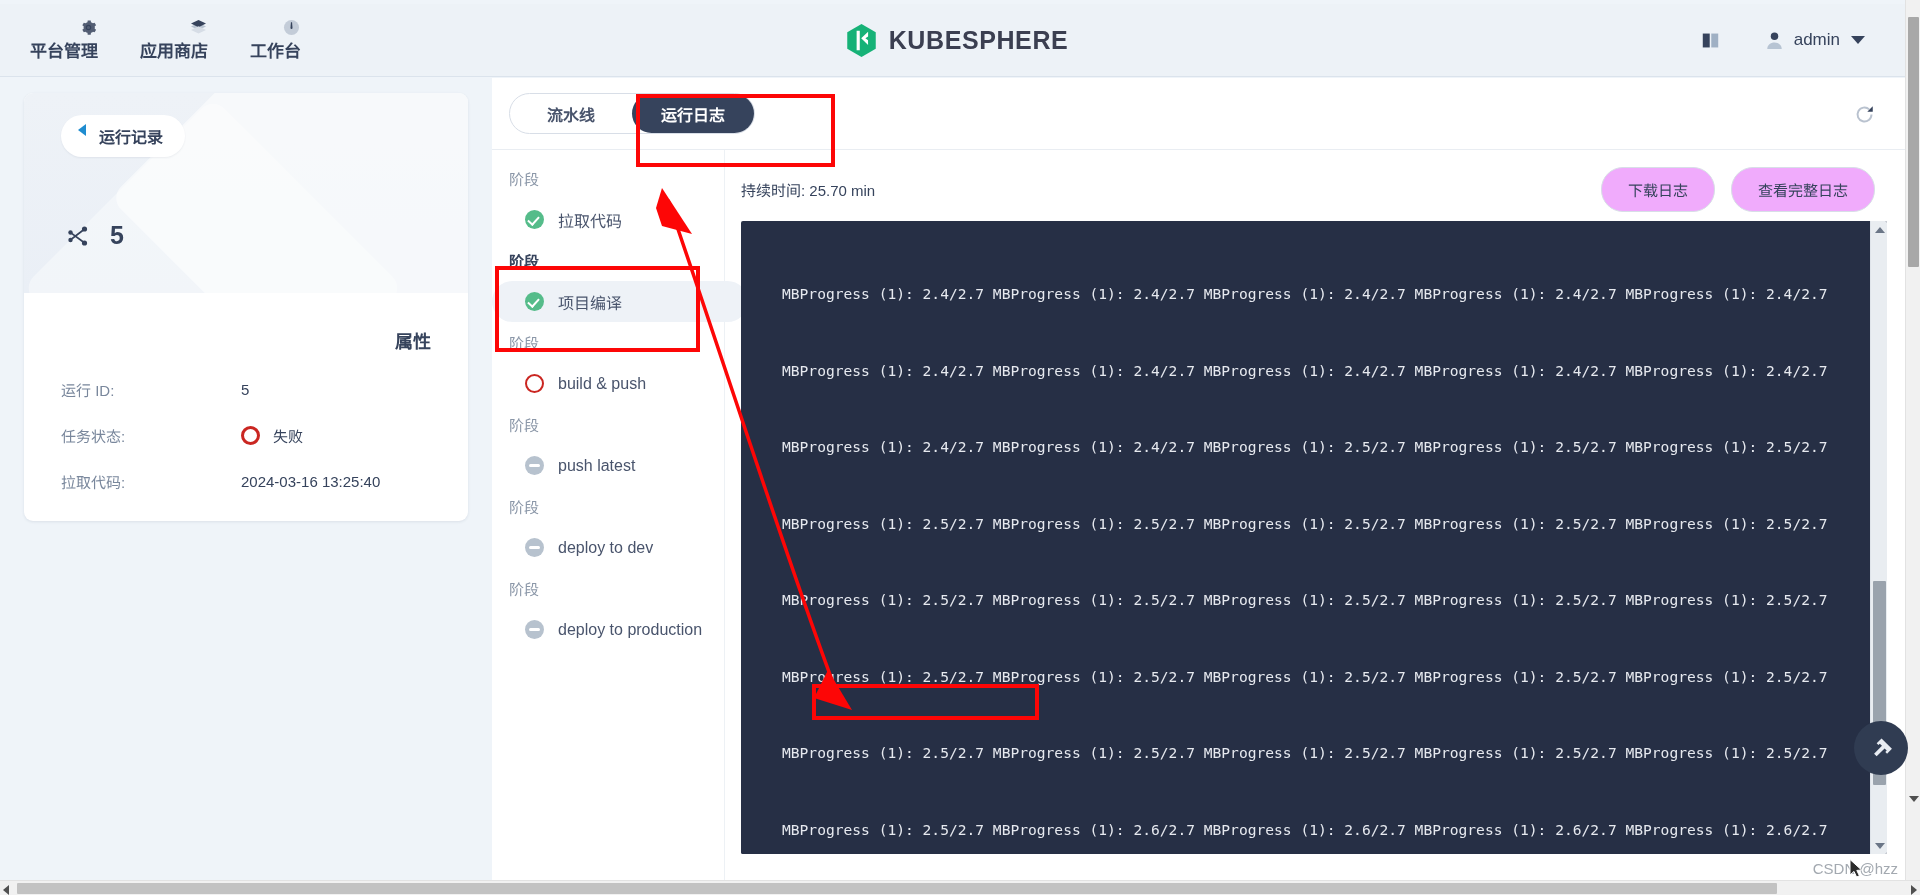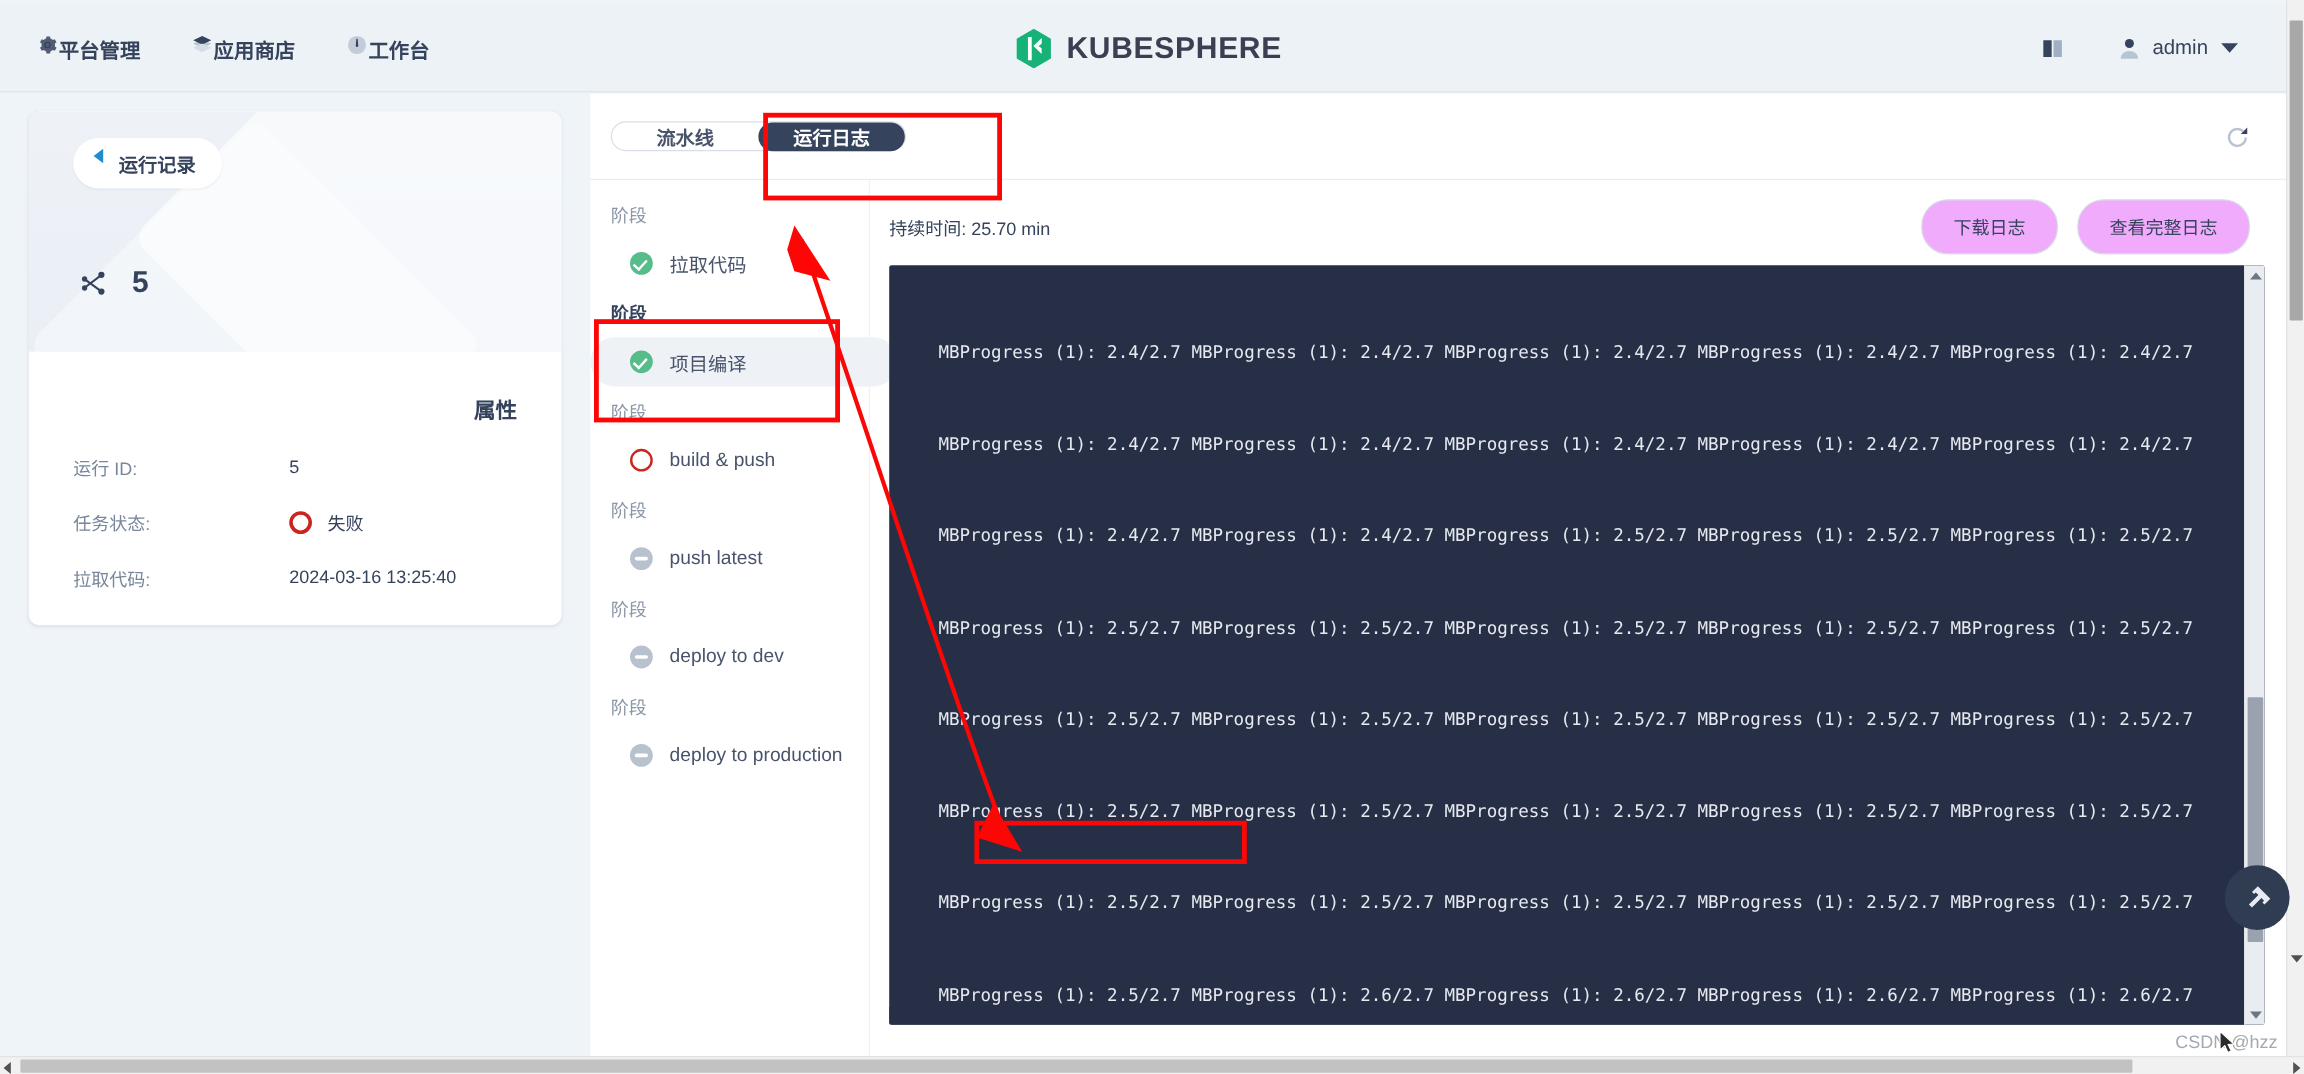--- a/index.html
+++ b/index.html
@@ -14,23 +14,23 @@
 
   
   .topbar {
     position: absolute; left: 0; top: 4px; width: 1913px; height: 73px;
     background: #edf2f7;
     border-bottom: 1px solid #dbe3ec;
     display: flex; align-items: center;
   }
   .nav-group { display: flex; align-items: center; margin-left: 30px; }
   .nav-item {
-    display: flex; align-items: flex-start; 
+    display: flex; align-items: flex-end; 
     margin-right: 42px; cursor: pointer;
-    color: #36435c; font-size: 17px; font-weight: 600;
+    color: #36435c; font-size: 17px; font-weight: 600; flex-direction: column;
   }
   .nav-ico { width: 19px; height: 19px; display: block; }
 
   .brand {
     position: absolute; left: 0; right: 0; top: 0; bottom: 0;
     display: flex; align-items: center; justify-content: center;
     gap: 11px; pointer-events: none;
   }
   .brand-mark { width: 33px; height: 33px; }
   .brand-text {
@@ -116,21 +116,21 @@
     background: #fff;
   }
   .tabbar {
     position: relative; height: 72px;
     border-bottom: 1px solid #e9edf2;
     display: flex; align-items: center;
   }
   .tab-switch {
     margin-left: 17px; display: flex;
     border: 1px solid #d8dee7; border-radius: 22px;
-    background: #fff; height: 25px; align-items: center;
+    background: #fff; height: 41px;
   }
   .tab {
     display: flex; align-items: center; justify-content: center;
     min-width: 122px; padding: 0 22px; border-radius: 22px;
     font-size: 16px; font-weight: 600; color: #49546c; cursor: pointer;
   }
   .tab.active { background: #36435c; color: #fff; }
   .refresh-btn {
     position: absolute; right: 30px; top: 26px;
     width: 21px; height: 21px; cursor: pointer;

